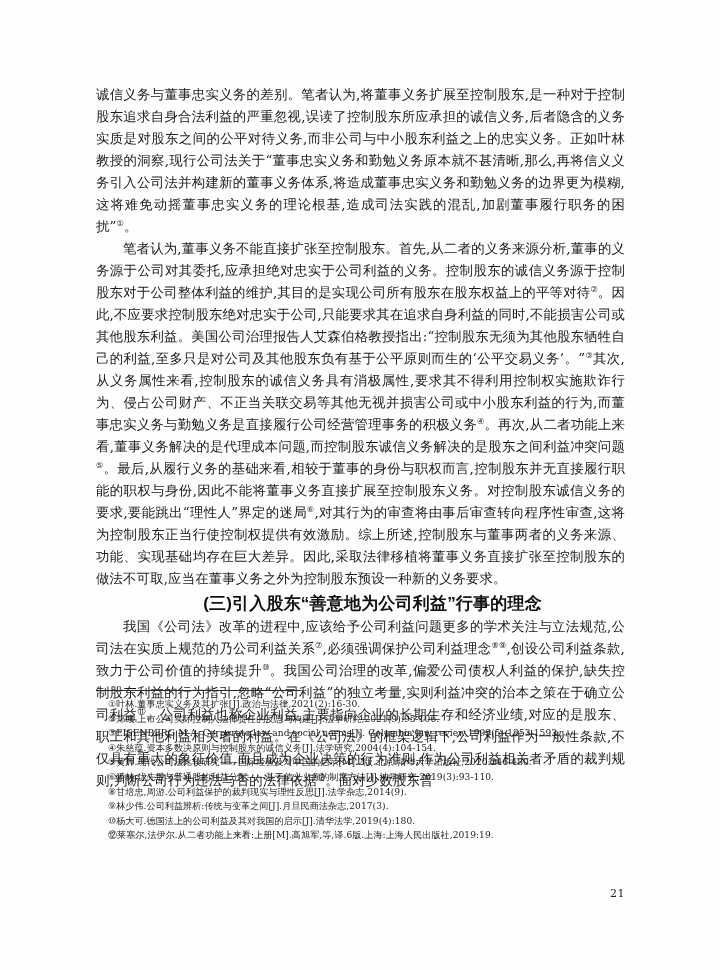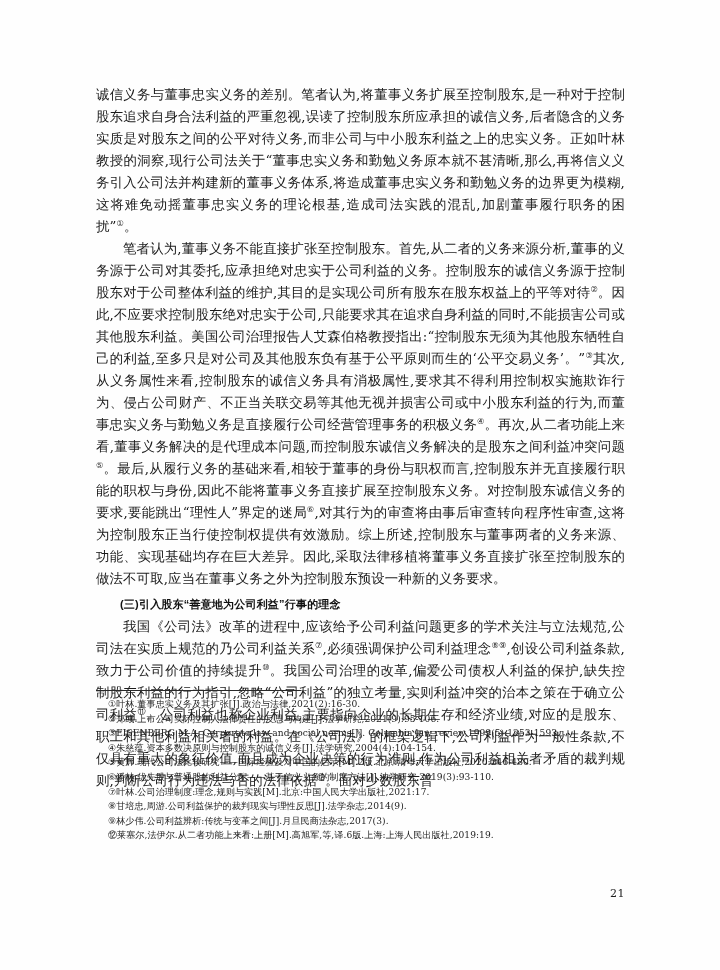--- a/index.html
+++ b/index.html
@@ -44,27 +44,28 @@
     letter-spacing: 0.15px;
     text-indent: 0;
   }
   .para.indent {
     text-indent: 27px;
   }
 
   
   .section-heading {
     font-family: "Liberation Sans", "DejaVu Sans", sans-serif;
-    font-size: 11px;
+    font-size: 17px;
     font-weight: bold;
     line-height: 22.0px;
     color: #111111;
     text-indent: 24px;
     margin: 3px 0 1px 0;
     letter-spacing: 0.2px;
+    text-align: center;
   }
 
   
   sup.fn {
     font-size: 8.2px;
     vertical-align: super;
     line-height: 0;
     font-family: "DejaVu Sans", "Liberation Sans", sans-serif;
     letter-spacing: 0;
   }
@@ -133,22 +134,22 @@
 
   <div class="footnote-area">
     <hr class="footnote-rule">
     <ol class="footnote-list">
       <li class="footnote-item"><span class="fn-marker">①</span><span>叶林.董事忠实义务及其扩张[J].政治与法律,2021(2):16-30.</span></li>
       <li class="footnote-item"><span class="fn-marker">②</span><span>郑彧.上市公司实际控制人法律责任的反思与构建[J].法学研究,2021(9):95-106.</span></li>
       <li class="footnote-item"><span class="fn-marker">③</span><span>EISENBERG M A. Corporate law and social norms[J]. Columbia law review,1999(5):1253-1593.</span></li>
       <li class="footnote-item"><span class="fn-marker">④</span><span>朱慈蕴.资本多数决原则与控制股东的诚信义务[J].法学研究,2004(4):104-154.</span></li>
       <li class="footnote-item"><span class="fn-marker">⑤</span><span>黄辉.现代公司法比较研究——国际经验及对中国的启示[M].2版.北京:清华大学出版社,2020:246-480.</span></li>
       <li class="footnote-item"><span class="fn-marker">⑥</span><span>潘林.优先股与普通股的利益分配——基于信义义务的制度方法[J].法学研究,2019(3):93-110.</span></li>
-      <li class="footnote-item"><span class="fn-marker">⑦</span><span>叶林.公司治理制度:理念,规则与实践[M].北京:中国人民大学出版社,2021:17.</span></li>
       <li class="footnote-item"><span class="fn-marker">⑧</span><span>甘培忠,周游.公司利益保护的裁判现实与理性反思[J].法学杂志,2014(9).</span></li>
       <li class="footnote-item"><span class="fn-marker">⑨</span><span>林少伟.公司利益辨析:传统与变革之间[J].月旦民商法杂志,2017(3).</span></li>
+      <li class="footnote-item"><span class="fn-marker">⑩</span><span>杨大可.德国法上的公司利益及其对我国的启示[J].清华法学,2019(4):180.</span></li>
       <li class="footnote-item"><span class="fn-marker">⑫</span><span>莱塞尔,法伊尔.从二者功能上来看:上册[M].高旭军,等,译.6版.上海:上海人民出版社,2019:19.</span></li>
     </ol>
   </div>
 
   <div class="page-number">21</div>
 
 </div>
 
 </body></html>

